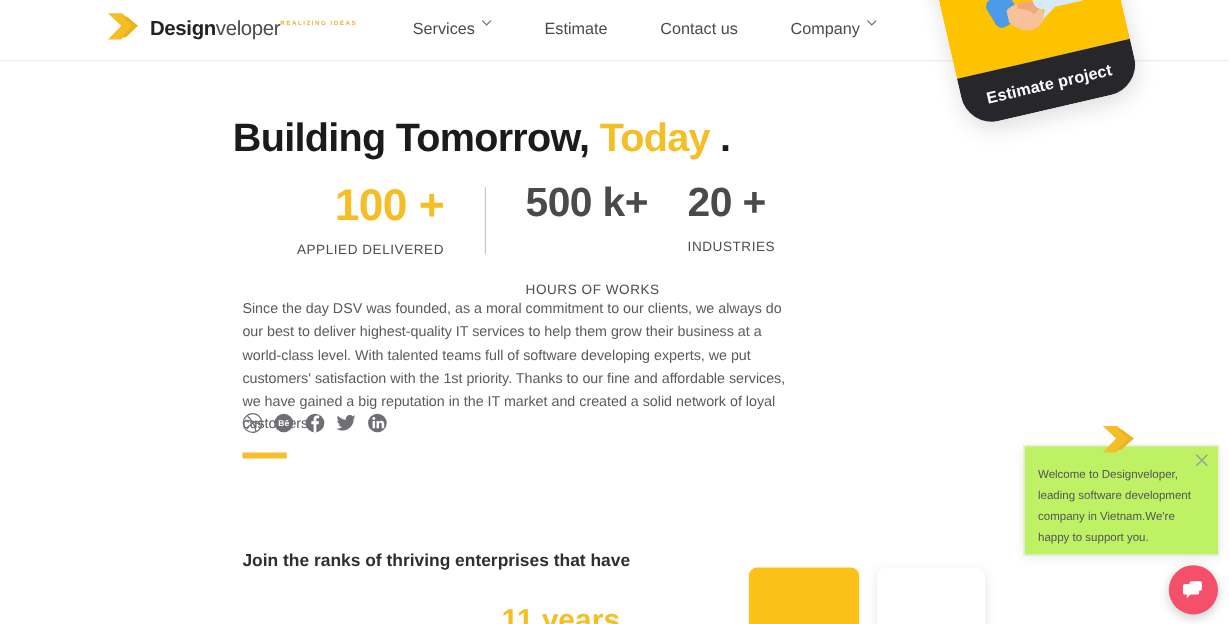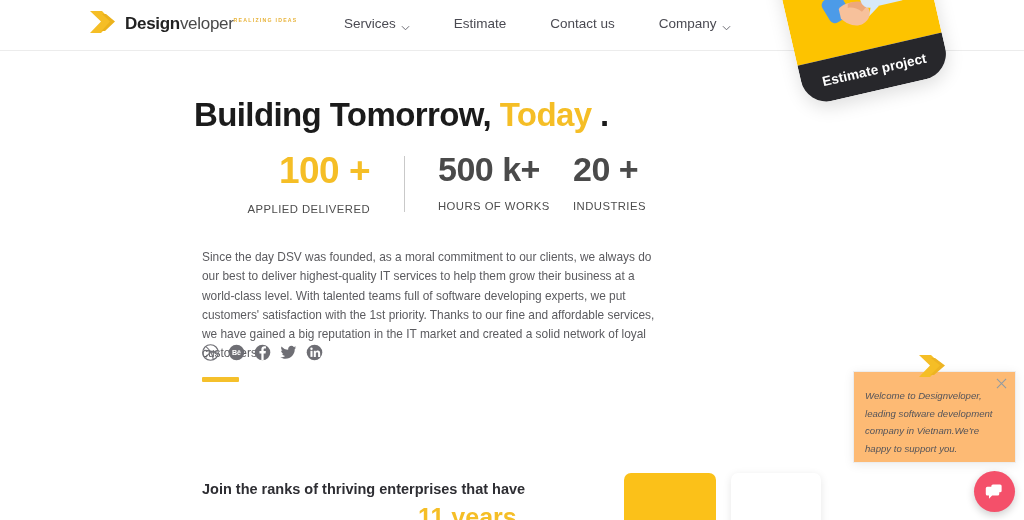--- a/index.html
+++ b/index.html
@@ -30,21 +30,21 @@
   .logo-word { font-size: 17px; letter-spacing: -0.3px; color: #3c3c3c; white-space: nowrap; }
   .logo-word b { font-weight: 700; color: #222; }
   .logo-word span.thin { font-weight: 400; color: #4a4a4a; }
   .logo-tag {
     font-size: 5.2px; letter-spacing: 1.25px; color: #e8b33a;
     margin-top: 3px; font-weight: 700;
   }
 
   .nav { position: absolute; left: 344px; top: 16px; display: flex; gap: 0; }
   .nav-item {
-    display: flex; align-items: flex-end; gap: 5px;
+    display: flex; align-items: flex-start; gap: 5px;
     font-size: 13.5px; color: #4a4a52;
     margin-right: 44px; cursor: pointer; white-space: nowrap;
   }
   .nav-item:last-child { margin-right: 0; }
   .chev { width: 9px; height: 6px; display:block; }
 
   
   .estimate-badge {
     position: absolute;
     left: 787px; top: -68px;
@@ -82,66 +82,65 @@
   .hero-title .dot { color: #1b1b1b; }
 
   
   .stats { position: absolute; left: 202px; top: 152px; display: flex; align-items: flex-start; }
   .stat { display: flex; flex-direction: column; }
   .stat-value { font-size: 34px; font-weight: 700; color: #4a4a4a; line-height: 1.05; white-space: nowrap; letter-spacing: -0.5px; }
   .stat-label { font-size: 11.3px; letter-spacing: 0.45px; color: #4d4d4d; margin-top: 12px; white-space: nowrap; }
   .stat--highlight .stat-value { color: #F5BE26; font-size: 37px; }
   .stat-divider { width: 1px; height: 56px; background: #c9c9c9; margin-left: 34px; margin-right: 33px; margin-top: 4px; }
   #stat-0 { width: 168px; align-items: flex-end; }
-  #stat-1 { width: 135px; }
+  #stat-1 { width: 135px; gap: 36px; }
   #stat-2 { width: 115px; }
 
   
   .about-text {
     position: absolute; left: 202px; top: 248px;
     width: 462px;
     font-size: 11.9px; line-height: 1.62; color: #5b5b5f;
   }
 
   
   .socials { position: absolute; left: 202px; top: 344px; display: flex; gap: 9px; }
   .social-ico { width: 17px; height: 17px; cursor: pointer; display:block; }
   .accent-bar {
     position: absolute; left: 202px; top: 377px;
     width: 37px; height: 5px; background: #F5C02B; border-radius: 1px;
   }
 
   
   .bottom-heading {
-    position: absolute; left: 202px; top: 481px;
+    position: absolute; left: 202px; top: 460px;
     font-size: 14.5px; font-weight: 700; color: #2e2e33; white-space: nowrap;
   }
   .bottom-years {
     position: absolute; left: 418px; top: 503px;
     font-size: 25px; font-weight: 700; color: #F5BE26; white-space: nowrap;
   }
   .card-yellow {
     position: absolute; left: 624px; top: 473px;
     width: 92px; height: 60px; background: #FBC119; border-radius: 7px;
   }
   .card-white {
     position: absolute; left: 731px; top: 473px;
     width: 90px; height: 60px; background: #ffffff;
     border-radius: 7px; box-shadow: 0 2px 9px rgba(0,0,0,0.10);
   }
 
   
   .chat-popup {
     position: absolute; left: 853px; top: 371px;
     width: 163px; height: 92px;
-    background: #fdba74;
+    background: #bef264;
     border: 1px solid #ededed;
     box-shadow: 0 2px 10px rgba(0,0,0,0.08);
     z-index: 40;
-    font-style: italic;
   }
   .chat-avatar { position: absolute; left: 916px; top: 352px; width: 33px; height: 28px; z-index: 41; }
   .chat-close { position: absolute; right: 8px; top: 6px; width: 11px; height: 11px; cursor: pointer; }
   .chat-msg {
     position: absolute; left: 11px; top: 15px; width: 142px;
     font-size: 9.6px; line-height: 1.85; color: #54545a;
   }
   .chat-fab {
     position: absolute; left: 974px; top: 471px;
     width: 41px; height: 41px; border-radius: 50%;

